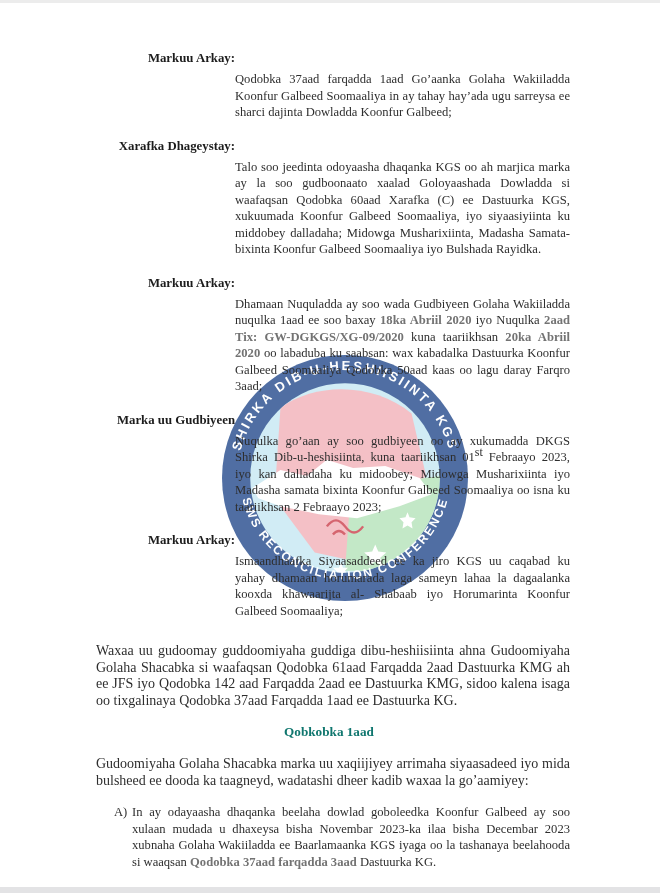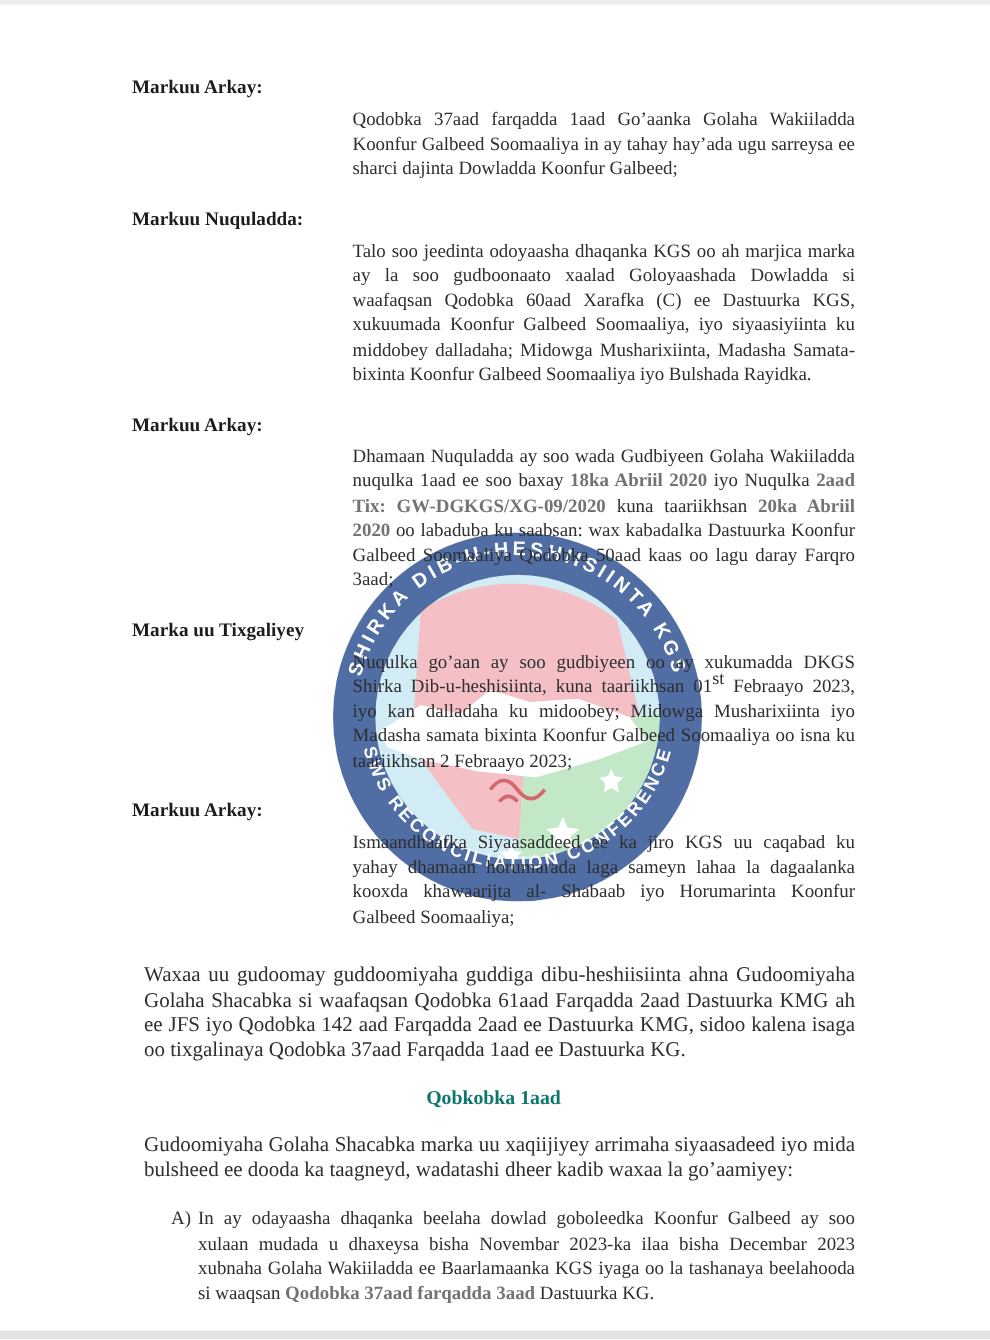--- a/index.html
+++ b/index.html
@@ -18,21 +18,21 @@
     position:absolute;left:222px;top:355px;width:246px;height:246px;
     opacity:.82;z-index:0;
   }
 
   .content{
     position:absolute;left:88px;top:50px;width:482px;z-index:1;
   }
   .recital{display:flex;margin-bottom:17px;}
   .recital .label{
     width:147px;flex:0 0 147px;
-    font-weight:bold;font-size:12.8px;line-height:16.5px;color:#1c1c1c;
+    font-weight:bold;font-size:12.8px;line-height:16.5px;color:#1c1c1c;text-align:right;
   }
   .recital .body{
     width:335px;flex:0 0 335px;
     font-size:12.6px;line-height:16.5px;
     text-align:justify;text-justify:inter-word;margin-top:21px;
   }
   .b{font-weight:bold;color:#737373;}
   sup{font-size:12px;line-height:0;}
   .para{
     font-size:14px;line-height:16.5px;text-align:justify;text-justify:inter-word;
@@ -87,31 +87,31 @@
   </svg>
 
   <div class="content">
 
     <div class="recital">
       <div class="label">Markuu Arkay:</div>
       <div class="body"><span>Qodobka 37aad farqadda 1aad Go’aanka Golaha Wakiiladda Koonfur Galbeed Soomaaliya in ay tahay hay’ada ugu sarreysa ee sharci dajinta Dowladda Koonfur Galbeed;</span></div>
     </div>
 
     <div class="recital">
-      <div class="label">Markuu Nuquladda:</div>
+      <div class="label">Xarafka Dhageystay:</div>
       <div class="body"><span>Talo soo jeedinta odoyaasha dhaqanka KGS oo ah marjica marka ay la soo gudboonaato xaalad Goloyaashada Dowladda si waafaqsan Qodobka 60aad Xarafka (C) ee Dastuurka KGS, xukuumada Koonfur Galbeed Soomaaliya, iyo siyaasiyiinta ku middobey dalladaha; Midowga Musharixiinta, Madasha Samata-bixinta Koonfur Galbeed Soomaaliya iyo Bulshada Rayidka.</span></div>
     </div>
 
     <div class="recital">
       <div class="label">Markuu Arkay:</div>
       <div class="body"><span>Dhamaan Nuquladda ay soo wada Gudbiyeen Golaha Wakiiladda nuqulka 1aad ee soo baxay </span><span class="b">18ka Abriil 2020</span><span> iyo Nuqulka </span><span class="b">2aad Tix: GW-DGKGS/XG-09/2020</span><span> kuna taariikhsan </span><span class="b">20ka Abriil 2020</span><span> oo labaduba ku saabsan: wax kabadalka Dastuurka Koonfur Galbeed Soomaaliya Qodobka 50aad kaas oo lagu daray Farqro 3aad;</span></div>
     </div>
 
     <div class="recital">
-      <div class="label">Marka uu Tixgaliyey</div>
+      <div class="label">Marka uu Gudbiyeen</div>
       <div class="body"><span>Nuqulka go’aan ay soo gudbiyeen oo ay xukumadda DKGS Shirka Dib-u-heshisiinta, kuna taariikhsan 01</span><sup>st</sup><span> Febraayo 2023, iyo kan dalladaha ku midoobey; Midowga Musharixiinta iyo Madasha samata bixinta Koonfur Galbeed Soomaaliya oo isna ku taariikhsan 2 Febraayo 2023;</span></div>
     </div>
 
     <div class="recital" style="margin-bottom:24px;">
       <div class="label">Markuu Arkay:</div>
       <div class="body"><span>Ismaandhaafka Siyaasaddeed ee ka jiro KGS uu caqabad ku yahay dhamaan horumarada laga sameyn lahaa la dagaalanka kooxda khawaarijta al- Shabaab iyo Horumarinta Koonfur Galbeed Soomaaliya;</span></div>
     </div>
 
     <p class="para">Waxaa uu gudoomay guddoomiyaha guddiga dibu-heshiisiinta ahna Gudoomiyaha Golaha Shacabka si waafaqsan Qodobka 61aad Farqadda 2aad Dastuurka KMG ah ee JFS iyo Qodobka 142 aad Farqadda 2aad ee Dastuurka KMG, sidoo kalena isaga oo tixgalinaya Qodobka 37aad Farqadda 1aad ee Dastuurka KG.</p>
 

